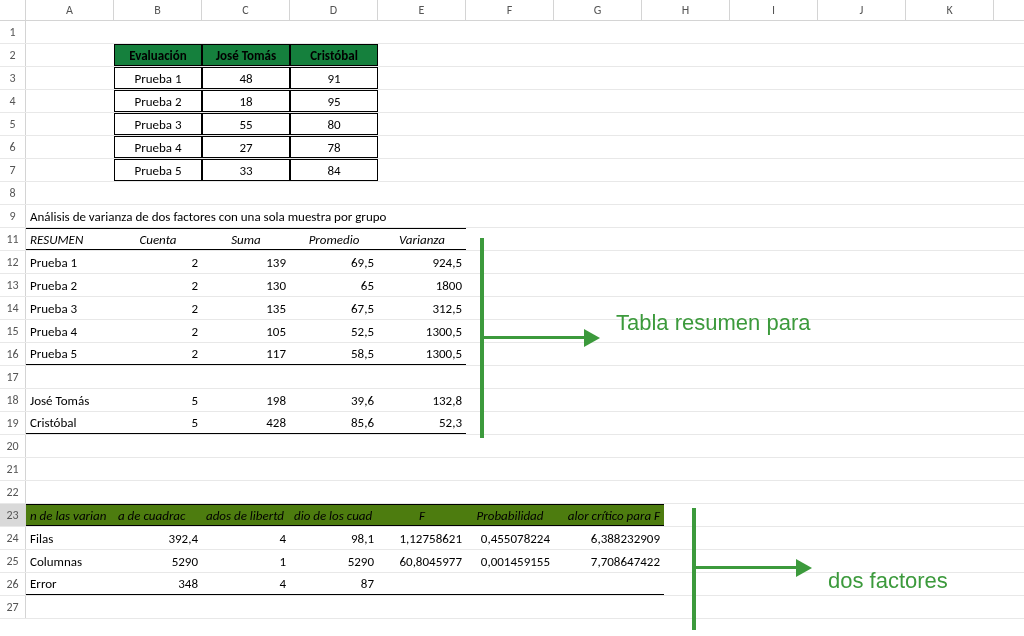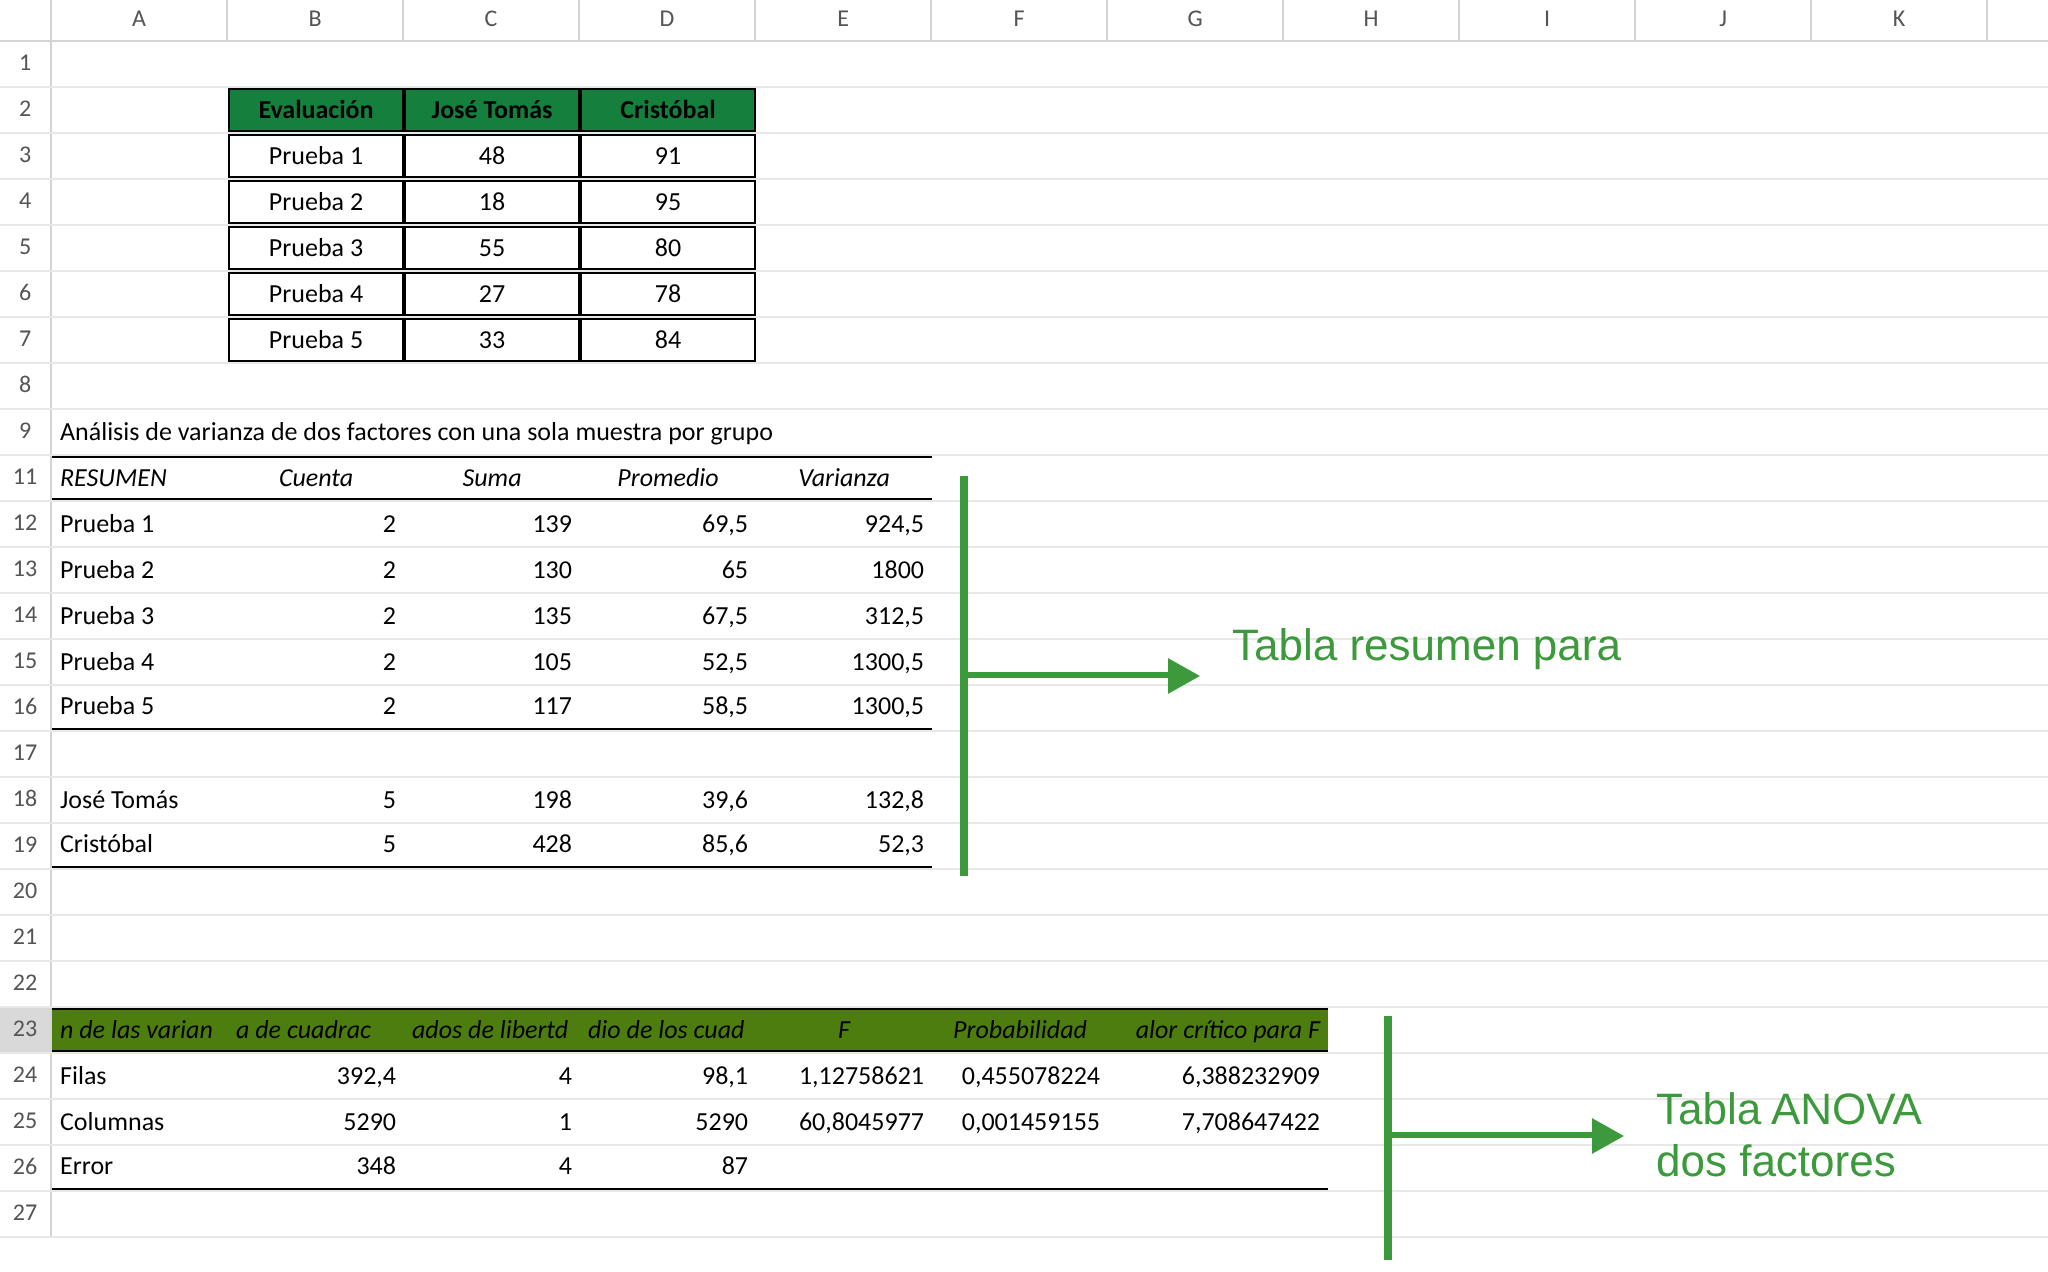--- a/index.html
+++ b/index.html
@@ -253,18 +253,18 @@
     <div class="txt" style="left:136px;top:72px;">
       <span>Tabla resumen para</span><br>
     </div>
   </div>
 
   <div class="anno" style="left:692px;top:508px;width:400px;height:160px;">
     <div class="bar" style="left:0;top:0;width:4px;height:122px;"></div>
     <div class="bar" style="left:4px;top:58px;width:100px;height:3px;"></div>
     <div class="arrow-head" style="left:104px;top:51px;border-width:9px 0 9px 16px;border-color:transparent transparent transparent #3c9a3c;"></div>
     <div class="txt" style="left:136px;top:34px;">
-      <span>Tabla ANOVA</span><br>
+      <br>
       <span>dos factores</span>
     </div>
   </div>
 
 </div>
 
 </body></html>

